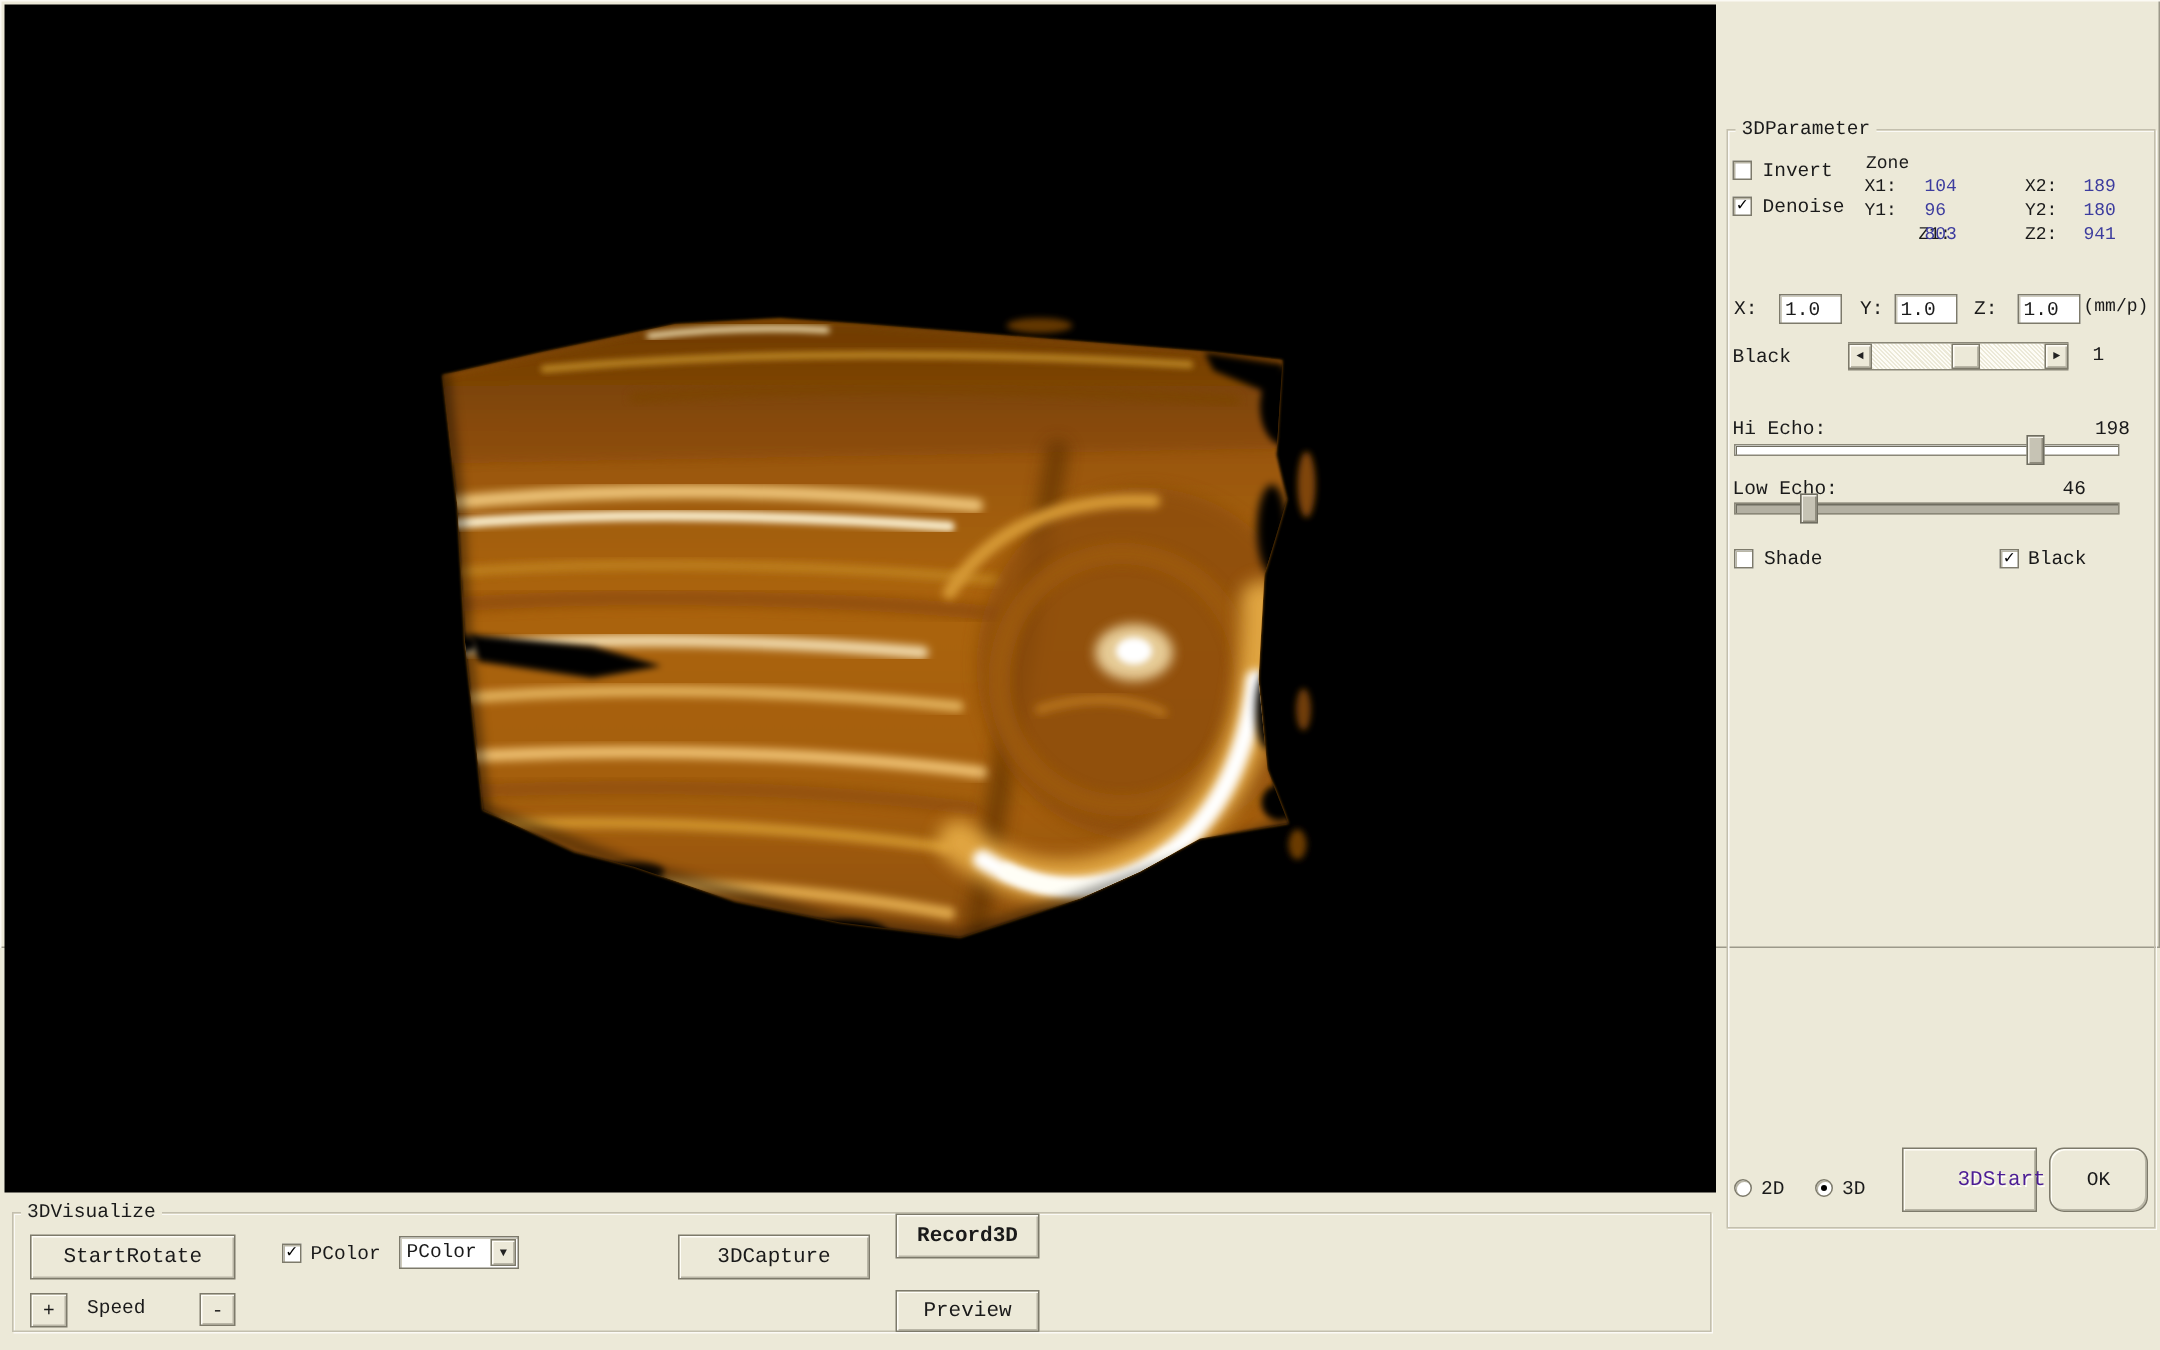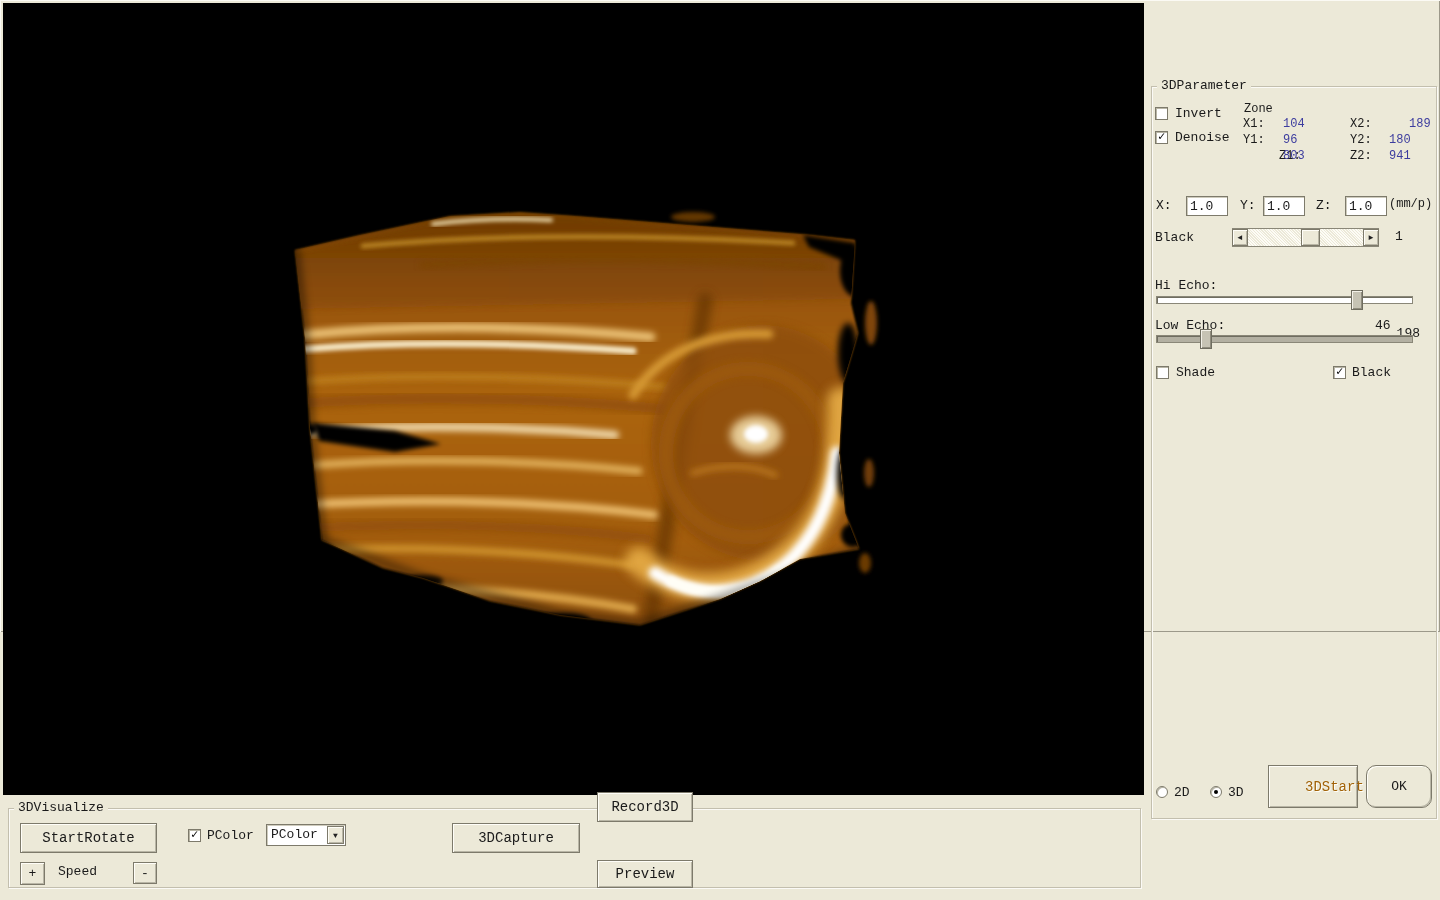--- a/index.html
+++ b/index.html
@@ -48,21 +48,21 @@
     position:absolute;
     background:#ece9d8;
     border:1px solid #7d7a6b;
     box-shadow: inset 1px 1px 0 #fffef8, inset -1px -1px 0 #b9b6a6;
     font-family:inherit;
     font-size:14px;
     color:#1a1a1a;
     text-align:center;
     cursor:pointer;
   }
-  .btn.disabled { color:#a16207; text-shadow:1px 1px 0 #fffef8;padding-left:36px; }
+  .btn.disabled { color:#4c1d95; text-shadow:1px 1px 0 #fffef8;padding-left:36px; }
   .btn.small { font-size:13px; }
 
   
   .field {
     position:absolute;
     background:#fff;
     border:1px solid #7d7a6b;
     box-shadow: inset 1px 1px 0 #cfccbd;
     font-family:inherit;
     font-size:13px;
@@ -273,21 +273,21 @@
   <span class="checkbox" style="left:1155px; top:131px;">
     <span class="check">✓</span>
   </span>
   <span class="lbl" style="left:1175px; top:130px;">Denoise</span>
 
   <span class="lbl-sm" style="left:1244px; top:102px;">Zone</span>
 
   <span class="lbl-sm" style="left:1243px; top:117px;">X1:</span>
   <span class="lbl-sm val-blue" style="left:1283px; top:117px;">104</span>
   <span class="lbl-sm" style="left:1350px; top:117px;">X2:</span>
-  <span class="lbl-sm val-blue" style="left:1389px; top:117px;margin-left:20px;">189</span>
+  <span class="lbl-sm val-blue" style="left:1389px; top:117px;">189</span>
 
   <span class="lbl-sm" style="left:1243px; top:133px;font-family:Liberation Mono, monospace;">Y1:</span>
   <span class="lbl-sm val-blue" style="left:1283px; top:133px;text-align:center;">96</span>
   <span class="lbl-sm" style="left:1350px; top:133px;">Y2:</span>
   <span class="lbl-sm val-blue" style="left:1389px; top:133px;">180</span>
 
   <span class="lbl-sm" style="left:1243px; top:149px;margin-left:36px;">Z1:</span>
   <span class="lbl-sm val-blue" style="left:1283px; top:149px;">803</span>
   <span class="lbl-sm" style="left:1350px; top:149px;">Z2:</span>
   <span class="lbl-sm val-blue" style="left:1389px; top:149px;">941</span>
@@ -302,21 +302,21 @@
 
   <span class="lbl" style="left:1155px; top:230px;">Black</span>
   <div class="sb" style="left:1232px; top:228px; width:147px;">
     <span class="sb-btn left">◄</span>
     <span class="sb-thumb" style="left: 47%;"></span>
     <span class="sb-btn right">►</span>
   </div>
   <span class="lbl" style="left:1395px; top:229px;">1</span>
 
   <span class="lbl" style="left:1155px; top:278px;">Hi Echo:</span>
-  <span class="lbl" style="left:1375px; top:278px; width:45px; text-align:right;margin-top:48px;">198</span>
+  <span class="lbl" style="left:1375px; top:278px; width:45px; text-align:right;">198</span>
   <div class="tb-track light" style="left:1156px; top:296px; width:257px;">
     <span class="tb-thumb" style="left: 76%;"></span>
   </div>
 
   <span class="lbl" style="left:1155px; top:318px;">Low Echo:</span>
   <span class="lbl" style="left:1375px; top:318px; width:45px; ">46</span>
   <div class="tb-track dark" style="left:1156px; top:335px; width:257px;">
     <span class="tb-thumb" style="left: 17%;"></span>
   </div>
 
@@ -350,16 +350,16 @@
   <div class="combo" style="left:266px; top:824px; width:80px; height:22px;">
     <span class="combo-text">PColor</span>
     <span class="combo-btn">▼</span>
   </div>
 
   <button class="btn small" style="left:20px; top:862px; width:25px; height:23px;">+</button>
   <span class="lbl" style="left:58px; top:864px;">Speed</span>
   <button class="btn small" style="left:133px; top:862px; width:24px; height:22px;">-</button>
 
   <button class="btn" style="left:452px; top:823px; width:128px; height:30px;">3DCapture</button>
-  <button class="btn" style="left:597px; top:792px; width:96px; height:30px;">Record3D</button>
+  <button class="btn" style="left:597px; top:809px; width:96px; height:30px;font-weight:bold;">Record3D</button>
   <button class="btn" style="left:597px; top:860px; width:96px; height:28px;">Preview</button>
 
 </div>
 
 </body></html>

